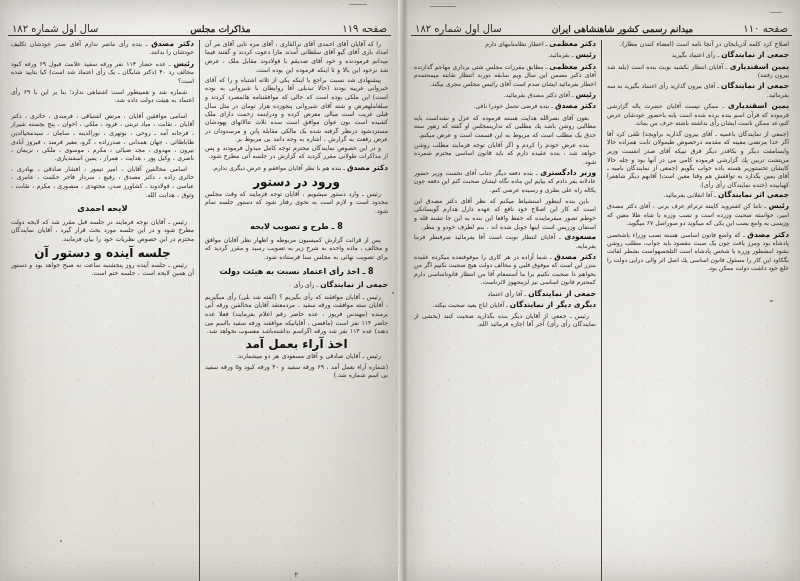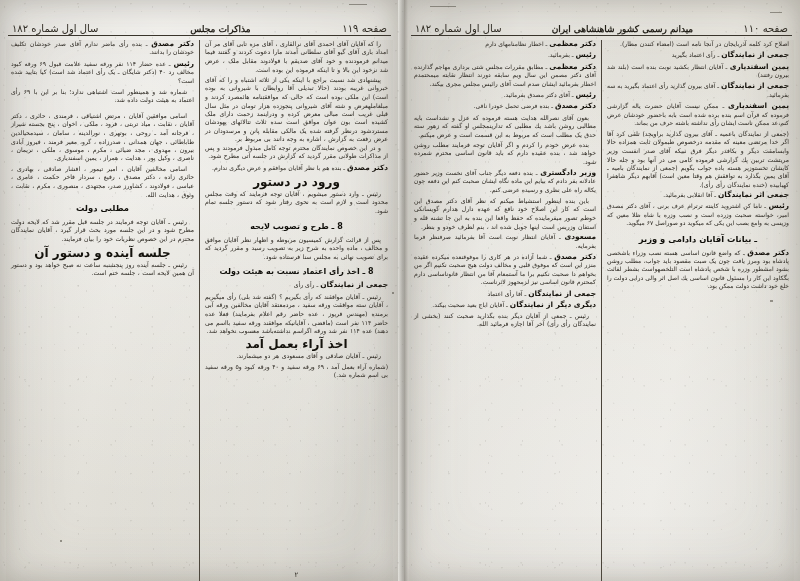--- a/index.html
+++ b/index.html
@@ -161,21 +161,21 @@
         <p class="speaker-line">
           <span class="speaker">دکتر مصدق</span><span> ـ بنده رأی ماضر ندارم آقای صدر خودشان تکلیف خودشان را بدانند.</span>
         </p>
         <p class="speaker-line">
           <span class="speaker">رئیس</span><span> ـ عده حضار ۱۱۴ نفر ورقه سفید علامت قبول ۶۹ ورقه کبود مخالف رد ۴۰ (دکتر شایگان ـ یک رأی اعتماد شد است) کیا بتایید شده است؟</span>
         </p>
         <p class="para indent">شماره شد و همینطور است اشتباهی ندارد؛ بنا بر این با ۶۹ رأی اعتماد به هیئت دولت داده شد.</p>
         <div class="spacer"></div>
         <p class="para indent">اسامی موافقین آقایان ، مرتض اشتیاقی ، فرمندی ، حائری ، دکتر آقایان ، نقابت ، میاد تربتی ، فرود ، ملكی ، اخوان ، پنج بجسته شیراز ، فرجانه آمد ـ روحی ، بوتهری ، نورالدینه ، سامان ، سیدمحیالدین طاباطائی ، جهان همدانی ، صدرزاده ، گرو، معیر فرمند ، فیروز آبادی بیرون ، مهدوی ، مجد ضیائی ، مکرم ، موسوی ، ملکی ، نریمان ، ناصری ، وکیل پور ، هدایت ، همراز ، یمین اسفندیاری.</p>
         <p class="para indent">اسامی مخالفین آقایان ، امیر تیمور ، افشار صادقی ، بهادری ، حائری زاده ، دکتر مصدق ، رفیع ، سردار فاخر حکمت ، عامری ، عباسی ، فولادوند ، کشاورز صدر، مجتهدی ، منصوری ، مکرم ، نقابت ، وثوق ، هدایت الله.</p>
-        <h3 class="heading">مطلبی دولت</h3>
+        <h3 class="heading">لایحه احمدی</h3>
         <p class="para indent">رئیس ـ آقایان توجه فرمایند در جلسه قبل مقرر شد که لایحه دولت مطرح شود و در این جلسه مورد بحث قرار گیرد ، آقایان نمایندگان محترم در این خصوص نظریات خود را بیان فرمایند.</p>
         <h3 class="subheading">جلسه آینده و دستور آن</h3>
         <p class="para indent">رئیس ـ جلسه آینده روز پنجشنبه ساعت نه صبح خواهد بود و دستور آن همین لایحه است ، جلسه ختم است.</p>
       </div>
 
     </div>
     <div class="edgeshade"></div>
   </div>
 
   <div class="page right">
@@ -201,21 +201,20 @@
         <p class="speaker-line">
           <span class="speaker">یمین اسفندیاری</span><span> ـ ممکن نیست آقایان حضرت یاله گزارشی فرموده که قرآن اسم بنده برده شده است بابه باحضور خودشان عرض کنم،عد ممکن ناست ایشان رأی نداشته باشته حرف من بماند.</span>
         </p>
         <p class="para">(جمعی از نمایندگان باعمیه ـ آقای بیرون گذارید براویچد) تلقی کرد آقا اگر خدا مرتضی معینه که مقدمه درخصوص طبمولان ثابت همزاده حالا وابسامقت دیگر و بكافدر دیگر فرق نبیکه آقای صدر انفست وزیر مریتشت تربین پك گزارشی فرموده کامی می در آنها بود و جله حالا کایشان تخستوزیر هسته باده جواب بگویم (جمعی از نمایندگان بامیه ـ آقای یمین بگذارد به توافقش هم وقتا معین است) آقابهم دیگر شاهفرا کهبابیده (خنده نمایندگان رأی رأی).</p>
         <p class="speaker-line">
           <span class="speaker">جمعی اثر نمایندگان</span><span> ـ آقا انقلابی بفرمائید.</span>
         </p>
         <p class="speaker-line">
           <span class="speaker">رئیس</span><span> ـ ناما کن اشتروید کاینته ترترام عرف برنی ، آقای دکتر مصدق امیر، خواسته صحبت وزرده است و نصب وزره با شاه ظلا معین که وزیسی به وامع بصب این یکی که میکوید دو صوراصل ۶۷ میگوید.</span>
         </p>
-        <h3 class="heading">ـ بیانات آقایان دادامی و وزیر</h3>
         <p class="speaker-line">
           <span class="speaker">دکتر مصدق</span><span> ـ که واضع قانون اساسی هسته نصب وزراء باشخصی پادشاه بود ومرز یافت چون یک صبت مقصود باید جواب، مطلب روشن بشود امشطور وزره با شخص پادشاه است التلخصهواست بشطر لفائت بگکاود این کار را مسئول قانون اساسی یك اصل اثر والی درایی دولت را خلع خود داشت دولت ممکن بود.</span>
         </p>
       </div>
 
       <div class="col">
         <p class="speaker-line">
           <span class="speaker">دکتر معظمی</span><span> ـ اخطار نظامنامهای دارم</span>
         </p>
         <p class="speaker-line">

